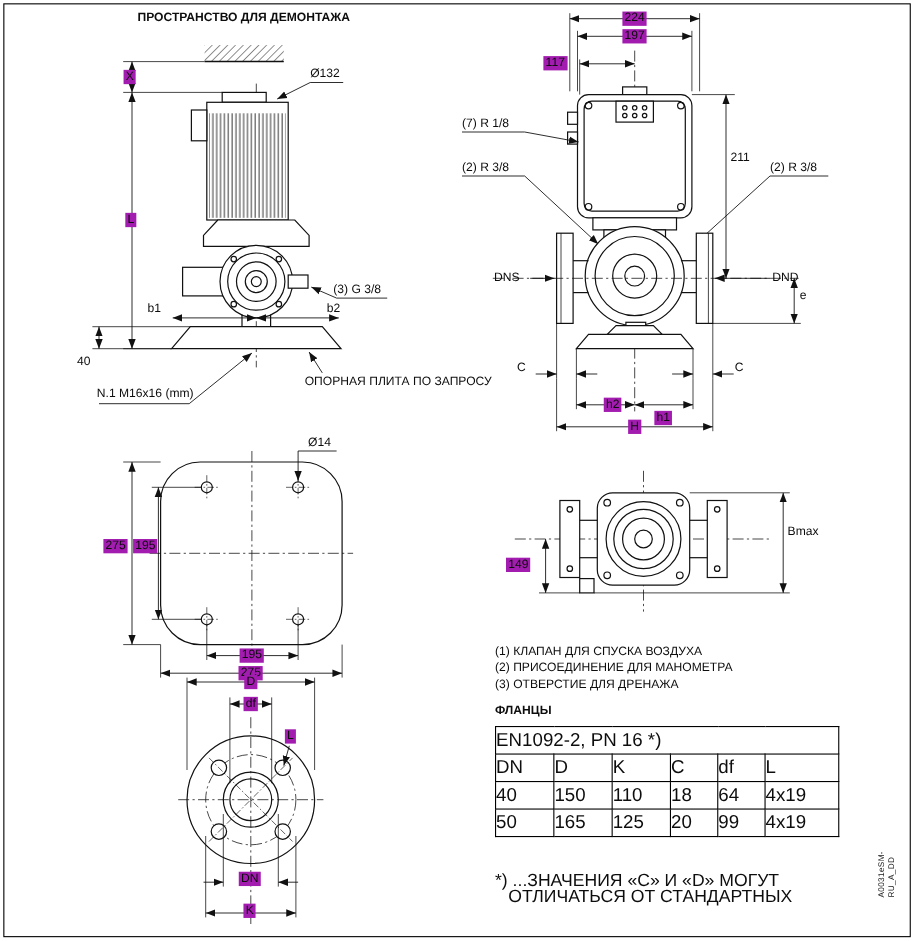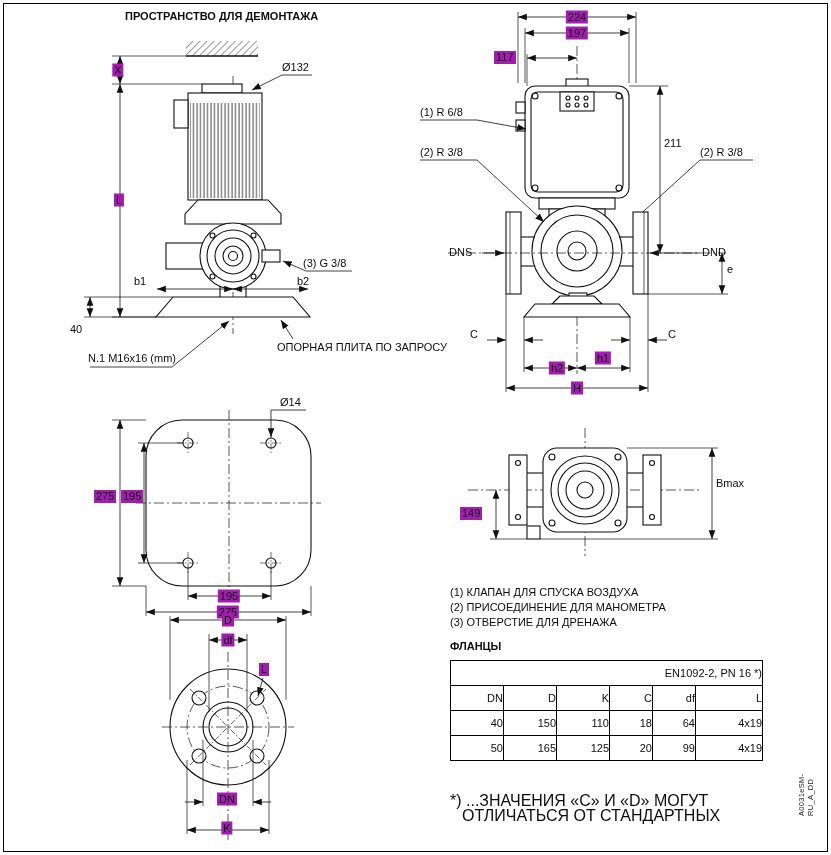--- a/index.html
+++ b/index.html
@@ -14,21 +14,21 @@
   .dim { stroke:#111; stroke-width:0.8; fill:none; }
   .cl  { stroke:#111; stroke-width:0.7; fill:none; stroke-dasharray:10 3 2 3; }
   .cl2 { stroke:#111; stroke-width:0.6; fill:none; stroke-dasharray:6 2 1.5 2; }
   .lbl { position:absolute; font-size:11px; line-height:13px; white-space:nowrap; color:#0d0d0d; }
   .b   { font-weight:bold; }
   .bg  { background:#a21caf; padding:0 2px; }
   .ctr { transform:translate(-50%,-50%); }
   .small { font-size:16px; }
   .rt  { text-align:left; }
   #flange-table { position:absolute; left:450px; top:660px; border-collapse:collapse; table-layout:fixed; }
-  #flange-table td { border:1px solid #000; font-size:11px; text-align:right; height:25px; padding:0; color:#0d0d0d; }
+  #flange-table td { border:1px solid #000; font-size:17px; text-align:left; height:25px; padding:0; color:#0d0d0d; }
   #doc-code { position:absolute; left:797px; top:816px; transform-origin:0 0; transform:rotate(-90deg); font-size:7.5px; letter-spacing:.3px; color:#222; }
 </style>
 </head>
 <body>
 
 <div id="page">
   <div id="frame"></div>
 
   <svg class="art" width="831" height="855" viewBox="0 0 831 855">
     <defs>
@@ -292,31 +292,31 @@
   <div class="lbl" style="left:303px;top:257px">(3) G 3/8</div>
   <div class="lbl" style="left:134px;top:275px">b1</div>
   <div class="lbl" style="left:297px;top:275px">b2</div>
   <div class="lbl" style="left:70px;top:323px">40</div>
   <div class="lbl" style="left:277px;top:341px">ОПОРНАЯ ПЛИТА ПО ЗАПРОСУ</div>
   <div class="lbl" style="left:88px;top:352px">N.1 M16x16 (mm)</div>
 
   <div class="lbl ctr bg" style="left:577px;top:17px">224</div>
   <div class="lbl ctr bg" style="left:577px;top:33px">197</div>
   <div class="lbl bg" style="left:494px;top:51px">117</div>
-  <div class="lbl" style="left:420px;top:106px">(1) R 6/8</div>
+  <div class="lbl" style="left:420px;top:106px">(7) R 1/8</div>
   <div class="lbl" style="left:420px;top:146px">(2) R 3/8</div>
   <div class="lbl" style="left:664px;top:137px">211</div>
   <div class="lbl" style="left:700px;top:146px">(2) R 3/8</div>
   <div class="lbl" style="left:449px;top:246px">DNS</div>
   <div class="lbl" style="left:702px;top:246px">DND</div>
   <div class="lbl" style="left:727px;top:263px">e</div>
   <div class="lbl" style="left:470px;top:328px">C</div>
   <div class="lbl" style="left:668px;top:328px">C</div>
   <div class="lbl ctr bg" style="left:557px;top:368px">h2</div>
-  <div class="lbl ctr bg" style="left:603px;top:358px">h1</div>
+  <div class="lbl ctr bg" style="left:603px;top:380px">h1</div>
   <div class="lbl ctr bg" style="left:577px;top:388px">H</div>
 
   <div class="lbl" style="left:280px;top:396px">Ø14</div>
   <div class="lbl bg" style="left:94px;top:490px">275</div>
   <div class="lbl bg" style="left:121px;top:490px">195</div>
   <div class="lbl ctr bg" style="left:229px;top:596px">195</div>
   <div class="lbl ctr bg" style="left:228px;top:612px">275</div>
 
   <div class="lbl" style="left:716px;top:477px">Bmax</div>
   <div class="lbl bg" style="left:460px;top:507px">149</div>

